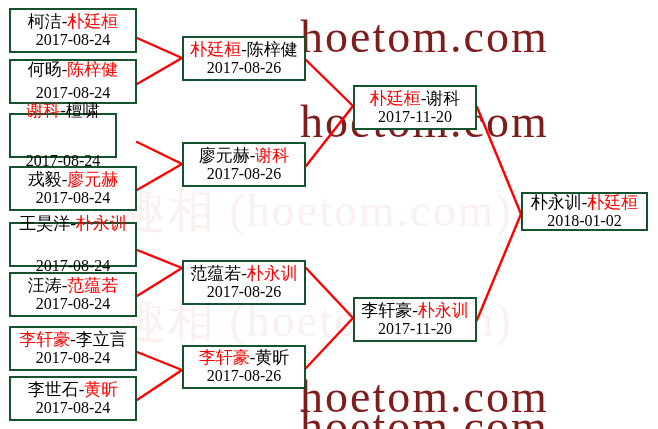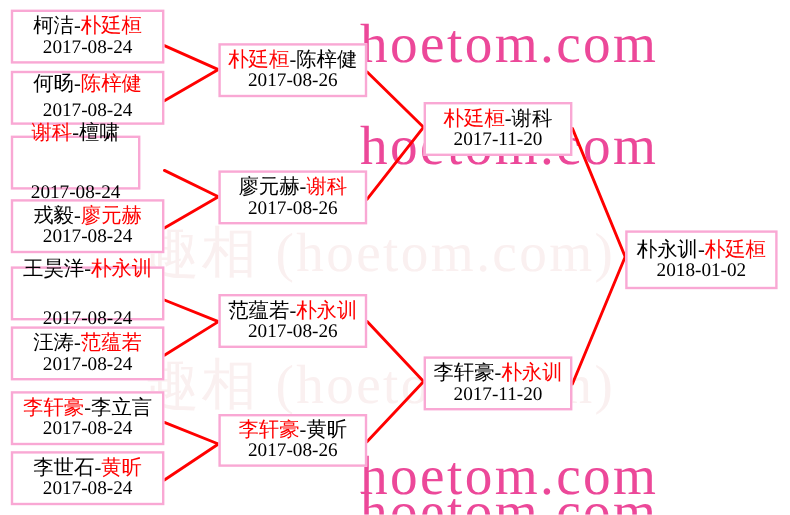--- a/index.html
+++ b/index.html
@@ -17,40 +17,40 @@
   }
   .watermark-layer {
     position: absolute;
     left: 0; top: 0;
     width: 658px; height: 429px;
     pointer-events: none;
     z-index: 0;
   }
   .wm {
     position: absolute;
-    color: #ec4899;
+    color: #7f1d1d;
     font-family: "Liberation Serif", "DejaVu Serif", serif;
     font-size: 46px;
     letter-spacing: 2px;
     white-space: nowrap;
     user-select: none;
   }
   .wm.cn { color: #faf0f0; }
   svg.lines {
     position: absolute;
     left: 0; top: 0;
     width: 658px;
     height: 429px;
     z-index: 1;
     pointer-events: none;
   }
   .match {
     position: absolute;
     box-sizing: border-box;
-    border: 2px solid #f9a8d4;
+    border: 2px solid #14532d;
     background: #ffffff;
     z-index: 2;
     display: flex;
     flex-direction: column;
     align-items: center;
     justify-content: center;
     line-height: 1.05;
   }
   .players {
     font-size: 17px;
@@ -133,33 +133,33 @@
       <div class="date">2017-08-24</div>
     </div>
     <div class="match" style="left: 182px; top: 36px; width: 124px; height: 45px;">
       <div class="players"><span class="w">朴廷桓</span><span class="sep">-</span><span class="">陈梓健</span></div>
       <div class="date">2017-08-26</div>
     </div>
     <div class="match" style="left: 182px; top: 142px; width: 124px; height: 45px;">
       <div class="players"><span class="">廖元赫</span><span class="sep">-</span><span class="w">谢科</span></div>
       <div class="date">2017-08-26</div>
     </div>
-    <div class="match" style="left: 182px; top: 245px; width: 124px; height: 45px;">
+    <div class="match" style="left: 182px; top: 260px; width: 124px; height: 45px;">
       <div class="players"><span class="">范蕴若</span><span class="sep">-</span><span class="w">朴永训</span></div>
       <div class="date">2017-08-26</div>
     </div>
     <div class="match" style="left: 182px; top: 345px; width: 124px; height: 44px;">
       <div class="players"><span class="w">李轩豪</span><span class="sep">-</span><span class="">黄昕</span></div>
       <div class="date">2017-08-26</div>
     </div>
     <div class="match" style="left: 353px; top: 85px; width: 124px; height: 45px;">
       <div class="players"><span class="w">朴廷桓</span><span class="sep">-</span><span class="">谢科</span></div>
       <div class="date">2017-11-20</div>
     </div>
     <div class="match" style="left: 353px; top: 297px; width: 124px; height: 45px;">
       <div class="players"><span class="">李轩豪</span><span class="sep">-</span><span class="w">朴永训</span></div>
       <div class="date">2017-11-20</div>
     </div>
-    <div class="match" style="left: 521px; top: 192px; width: 127px; height: 49px;">
+    <div class="match" style="left: 521px; top: 192px; width: 127px; height: 39px;">
       <div class="players"><span class="">朴永训</span><span class="sep">-</span><span class="w">朴廷桓</span></div>
       <div class="date">2018-01-02</div>
     </div>
   </div>
 
 </body></html>

